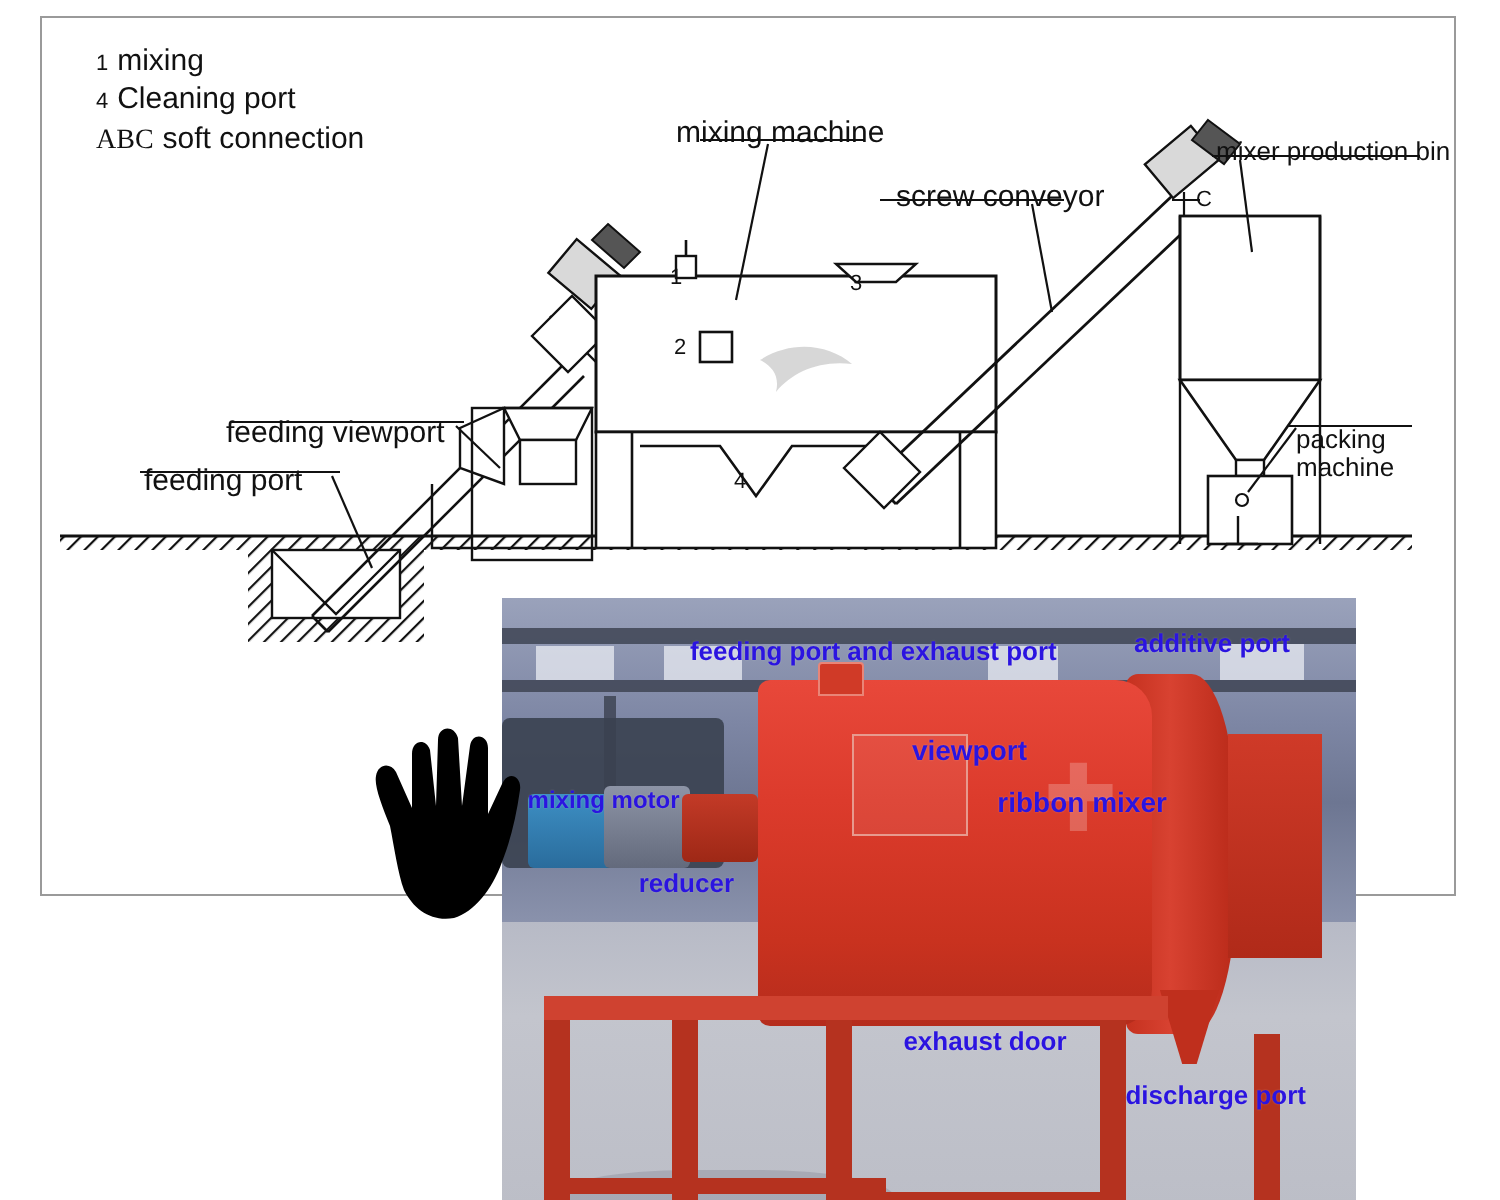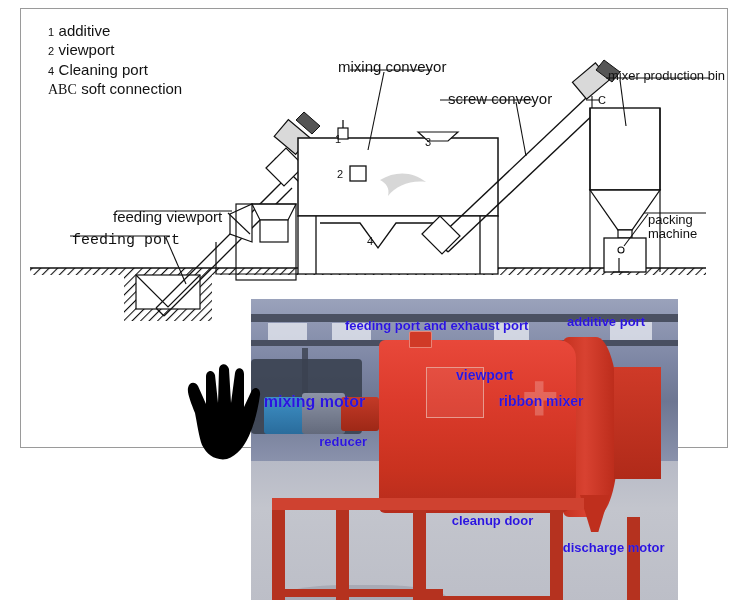--- a/index.html
+++ b/index.html
@@ -168,42 +168,38 @@
     <line x1="96" y1="203" x2="212" y2="203"></line>
     <line x1="208" y1="205" x2="230" y2="226"></line>
     <line x1="50" y1="228" x2="150" y2="228"></line>
     <line x1="146" y1="230" x2="166" y2="276"></line>
   </g>
 </svg>
 
 <div id="legend">
   <span class="legend-row">
     <span class="legend-key">1</span>
-    <span class="legend-text">additive</span>
-  </span>
-  <span class="legend-row">
-    <span class="legend-key">2</span>
-    <span class="legend-text">viewport</span>
+    <span class="legend-text">mixing</span>
   </span>
   <span class="legend-row">
     <span class="legend-key">4</span>
     <span class="legend-text">Cleaning port</span>
   </span>
   <span class="legend-row">
     <span class="legend-key abc">ABC</span>
     <span class="legend-text">soft connection</span>
   </span>
 </div>
 
-<div class="dlabel" style="left:338px;top:58px;">mixing conveyor</div>
+<div class="dlabel" style="left:338px;top:58px;">mixing machine</div>
 <div class="dlabel" style="left:448px;top:90px;">screw conveyor</div>
 <div class="dlabel" style="left:608px;top:68px;font-size:13px;">mixer production bin</div>
 <div class="dlabel two-line" style="left:648px;top:190px;">packing<br>machine</div>
 <div class="dlabel" style="left:113px;top:208px;">feeding viewport</div>
-<div class="dlabel" style="left:72px;top:232px;font-family:Liberation Mono, monospace;">feeding port</div>
+<div class="dlabel" style="left:72px;top:232px;">feeding port</div>
 
 <div class="dlabel" style="left:335px;top:133px;font-size:11px;">1</div>
 <div class="dlabel" style="left:337px;top:168px;font-size:11px;">2</div>
 <div class="dlabel" style="left:425px;top:136px;font-size:11px;">3</div>
 <div class="dlabel" style="left:367px;top:235px;font-size:11px;">4</div>
 <div class="dlabel" style="left:598px;top:94px;font-size:11px;">C</div>
 
 <div id="photo">
   <div id="ph-sky"></div>
 
@@ -242,24 +238,24 @@
   <div class="frame-bar" style="left:70%;top:56%;width:3%;height:42%;"></div>
   <div class="frame-bar" style="left:5%;top:77%;width:40%;height:2.2%;"></div>
   <div class="frame-bar" style="left:38%;top:79%;width:35%;height:2%;"></div>
   <div class="frame-bar" style="left:5%;top:95%;width:41%;height:2.2%;"></div>
   <div class="frame-bar" style="left:88%;top:58%;width:3%;height:38%;"></div>
 
   <div class="plabel" style="left:22%;top:5%;font-size:13px;">feeding port and exhaust port</div>
   <div class="plabel" style="left:74%;top:4%;font-size:13px;">additive port</div>
   <div class="plabel" style="left:48%;top:18%;">viewport</div>
   <div class="plabel" style="left:58%;top:25%;">ribbon mixer</div>
-  <div class="plabel" style="left:3%;top:25%;font-size:16px;">mixing motor</div>
+  <div class="plabel" style="left:3%;top:25%;font-size:12px;">mixing motor</div>
   <div class="plabel" style="left:16%;top:36%;font-size:13px;">reducer</div>
-  <div class="plabel" style="left:47%;top:57%;font-size:13px;">cleanup door</div>
-  <div class="plabel" style="left:73%;top:64%;font-size:13px;">discharge motor</div>
+  <div class="plabel" style="left:47%;top:57%;font-size:13px;">exhaust door</div>
+  <div class="plabel" style="left:73%;top:64%;font-size:13px;">discharge port</div>
 </div>
 
 <svg id="hand-cursor" viewBox="0 0 86 105">
   <path fill="#000000" d="M12 56 C8 46 4 36 5 31 C6 25 12 24 15 29 L23 47 L23 20
       C23 13 30 12 32 18 L35 46 L36 13 C36 6 44 5 46 12 L48 46 L52 16
       C53 9 61 10 61 17 L61 50 L68 35 C71 28 78 31 77 38
       C75 52 72 64 68 74 C63 88 54 99 44 102 C33 104 24 98 19 88 C16 80 14 66 12 56 Z"></path>
 </svg>
 
 </body></html>

